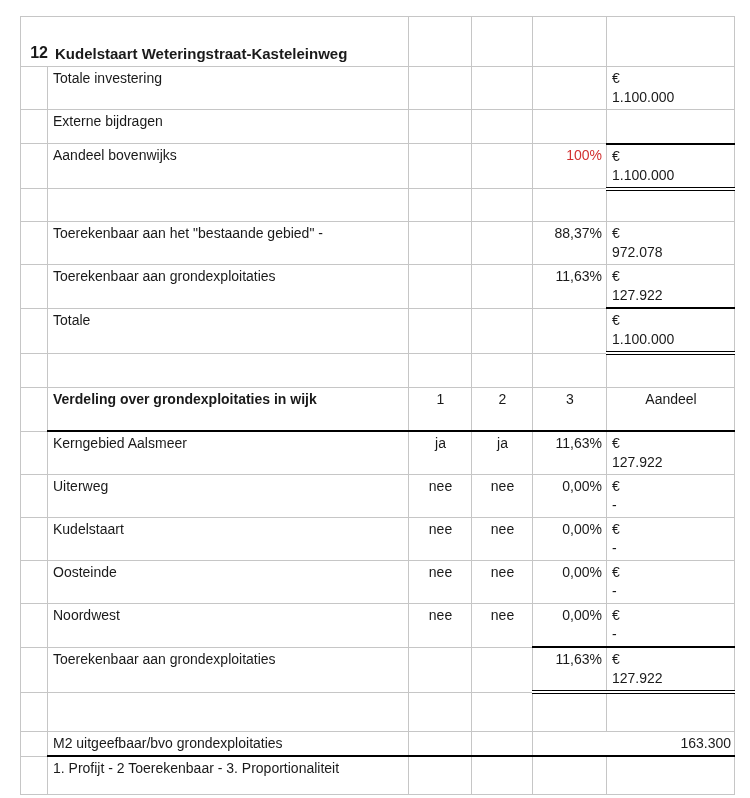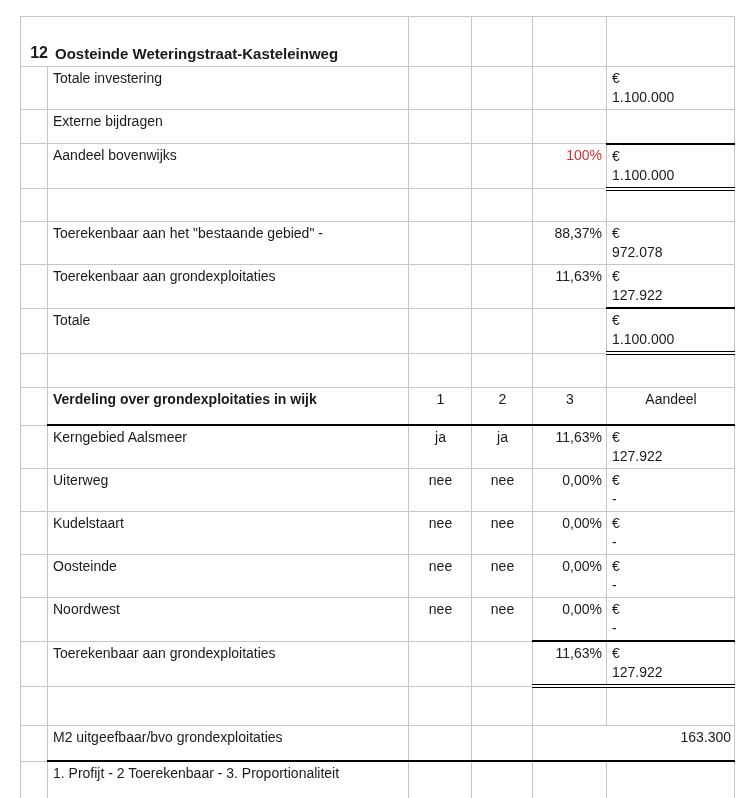--- a/index.html
+++ b/index.html
@@ -52,21 +52,21 @@
       <col style="width:61px">
         <col style="width:74px">
         <col style="width:128px">
     </colgroup>
 
     <tbody>
         <tr style="height:37px">
       <td colspan="2">
         <div class="titlewrap">
           <span class="rn">12</span>
-          <span class="tt">Oosteinde Weteringstraat-Kasteleinweg</span>
+          <span class="tt">Kudelstaart Weteringstraat-Kasteleinweg</span>
         </div>
       </td>
       <td></td>
       <td></td>
       <td></td>
       <td></td>
     </tr>
 
     <tr style="height:41px">
       <td></td>
@@ -148,21 +148,21 @@
 
     <tr style="height:34px">
       <td></td>
           <td></td>
       <td></td>
           <td></td>
       <td></td>
           <td></td>
     </tr>
 
-    <tr style="height:38px">
+    <tr style="height:44px">
       <td></td>
       <td class="bold bb-k">Verdeling over grondexploitaties in wijk</td>
       <td class="ctr bb-k">1</td>
       <td class="ctr bb-k">2</td>
       <td class="ctr bb-k">3</td>
       <td class="ctr bb-k">Aandeel</td>
     </tr>
 
     <tr style="height:40px">
       <td></td>
@@ -238,21 +238,21 @@
 
     <tr style="height:39px">
       <td></td>
           <td></td>
       <td></td>
           <td></td>
       <td></td>
           <td></td>
     </tr>
 
-    <tr style="height:36px">
+    <tr style="height:25px">
       <td></td>
       <td class="bb-k">M2 uitgeefbaar/bvo grondexploitaties</td>
       <td class="bb-k"></td>
       <td class="bb-k"></td>
       <td colspan="2" class="rt bb-k">163.300</td>
     </tr>
 
 
     <tr style="height:38px">
       <td></td>

